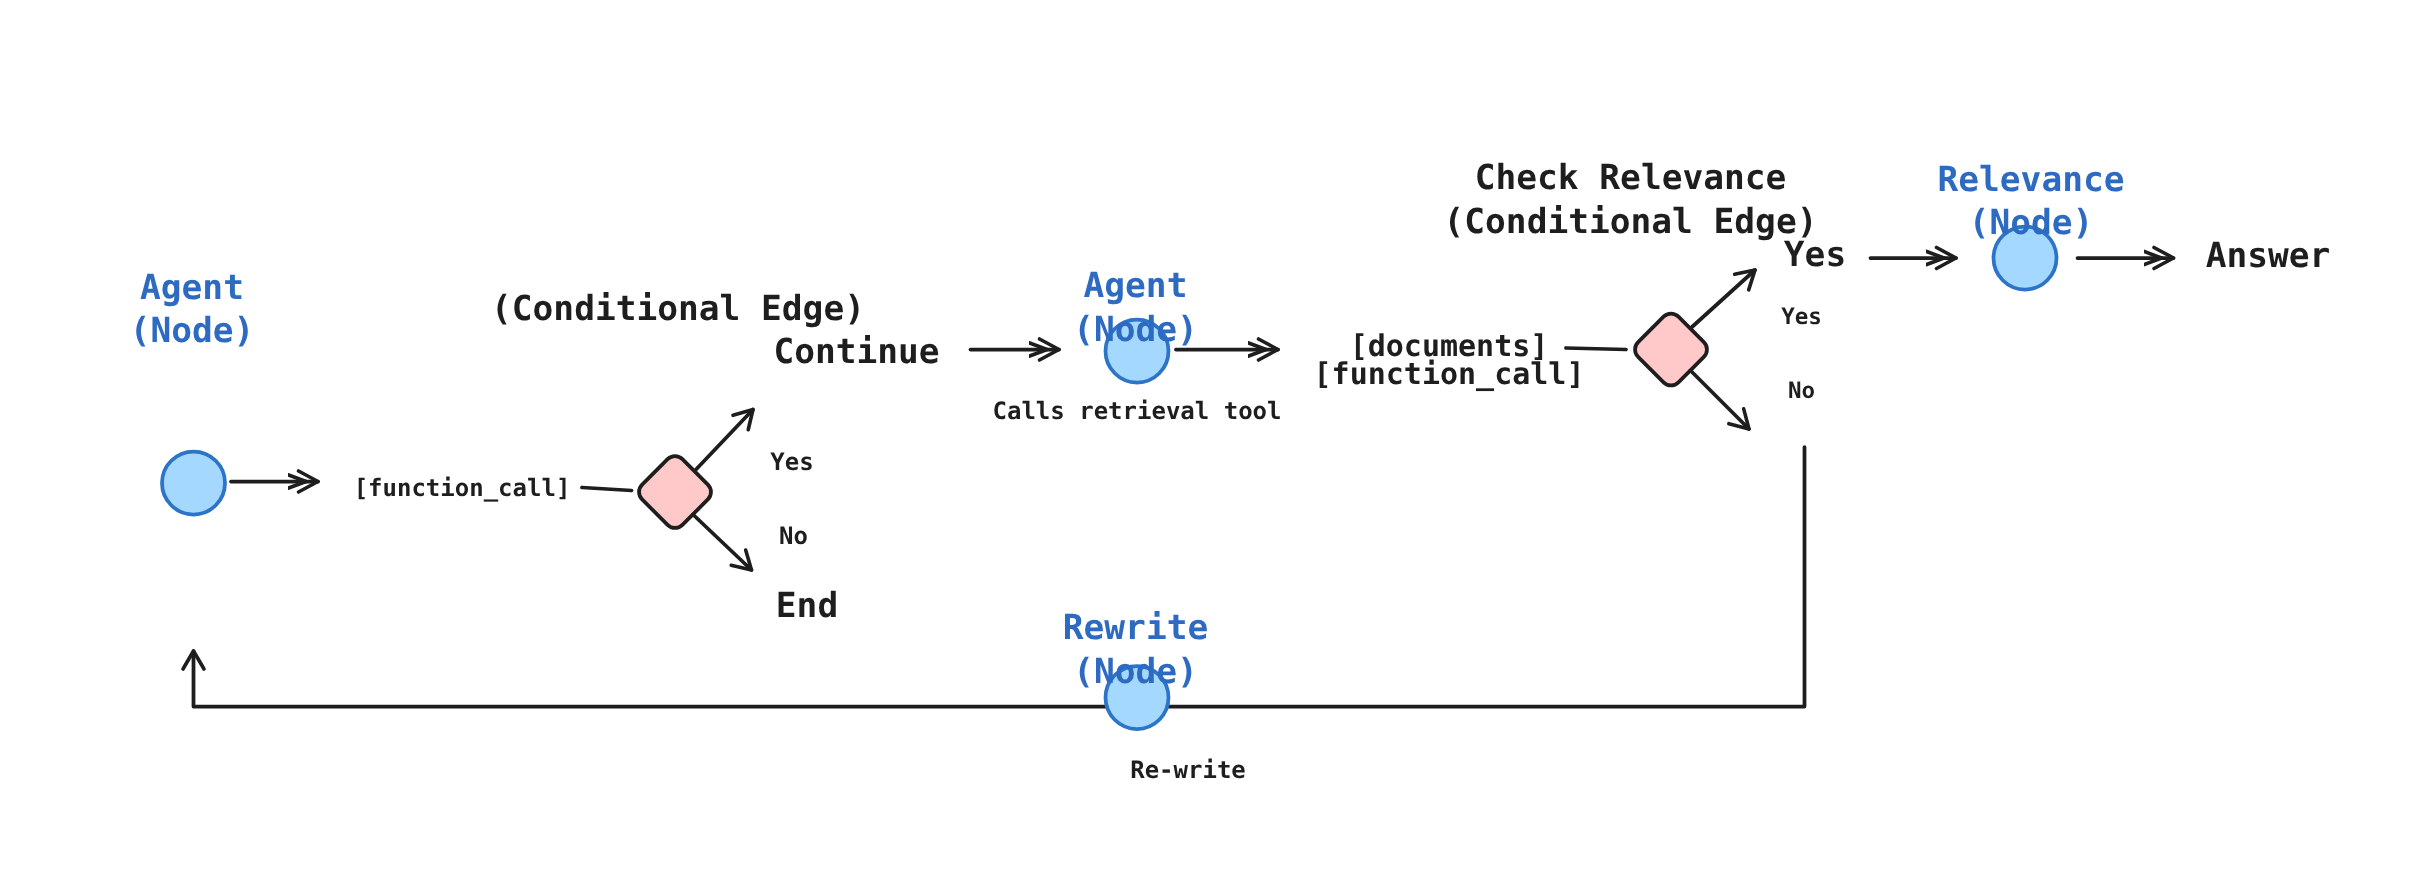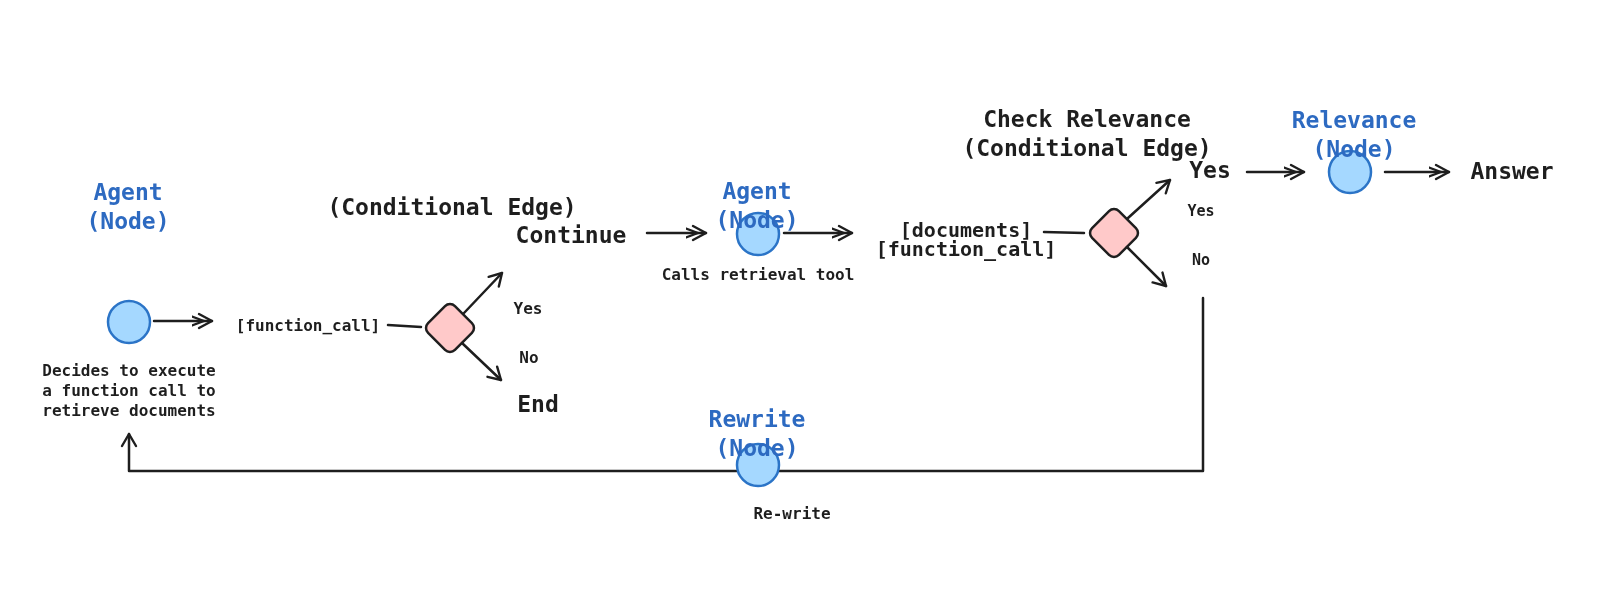--- a/index.html
+++ b/index.html
@@ -99,20 +99,15 @@
   <div class="lbl big" style="left:571px; top:235px;">Continue</div>
   <div class="lbl big" style="left:538px; top:404px;">End</div>
   <div class="lbl small" style="left:528px; top:308px;">Yes</div>
   <div class="lbl small" style="left:529px; top:357px;">No</div>
   <div class="lbl big" style="left:1210px; top:170px;">Yes</div>
   <div class="lbl tiny" style="left:1201px; top:211px;">Yes</div>
   <div class="lbl tiny" style="left:1201px; top:260px;">No</div>
   <div class="lbl big" style="left:1512px; top:171px;">Answer</div>
   <div class="lbl small" style="left:792px; top:513px;">Re-write</div>
 
-  <div class="lbl desc" style="left:129px; top:391px;">
-    <div>Decides to execute</div>
-    <div>a function call to</div>
-    <div>retireve documents</div>
-  </div>
   <div class="lbl small" style="left:758px; top:274px;">Calls retrieval tool</div>
 
 </div>
 
 </body></html>

